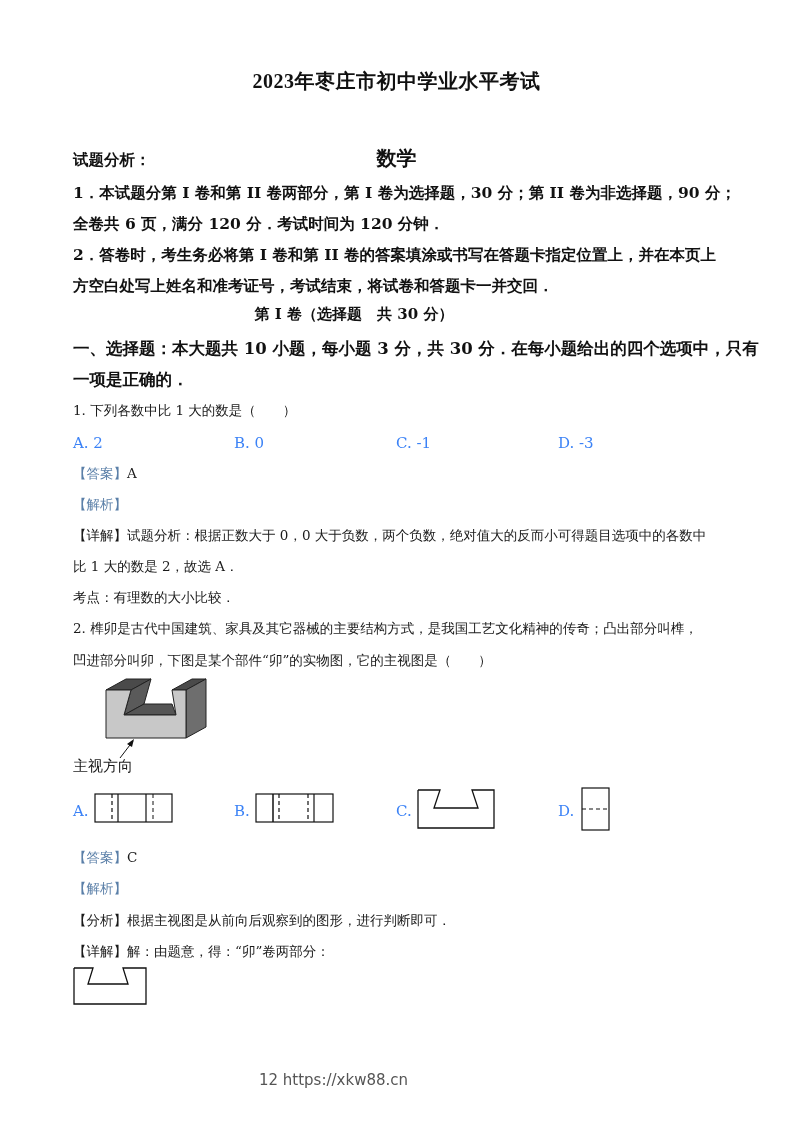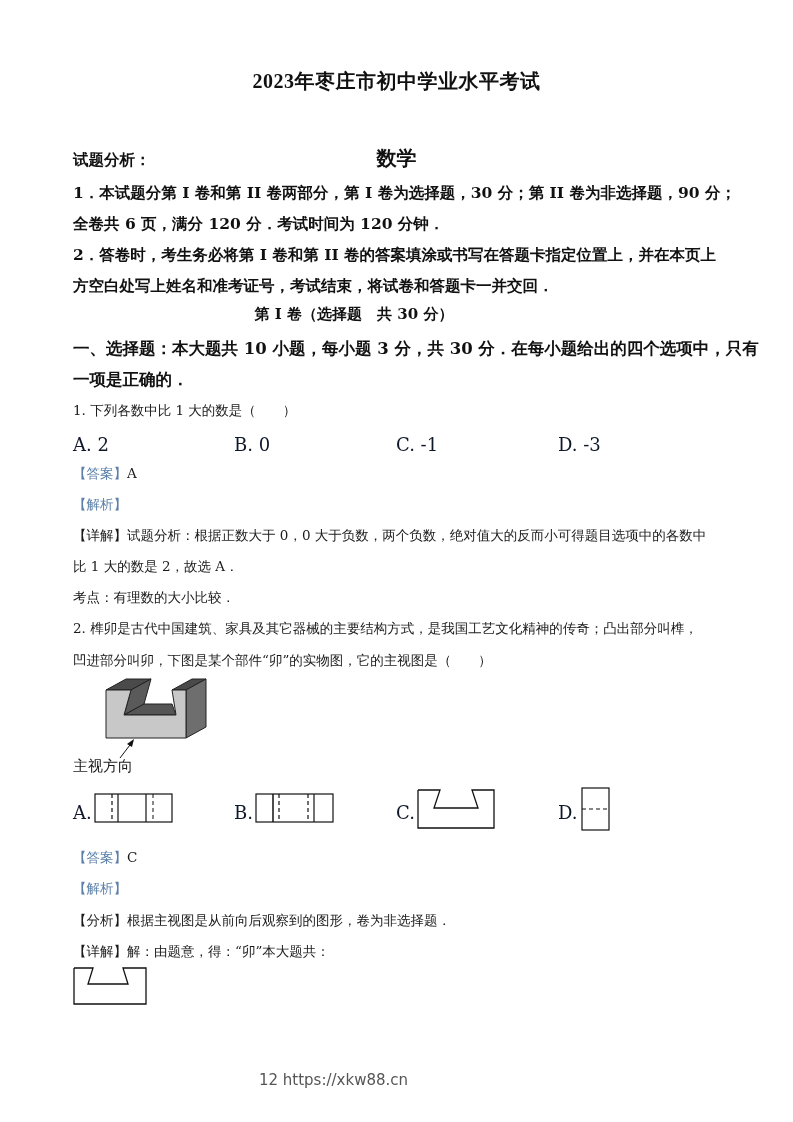--- a/index.html
+++ b/index.html
@@ -22,21 +22,21 @@
     }
     .section-head {
       left: 0; width: 708px; text-align: center; top: 305px;
       font-size: 15px; font-weight: bold;
     }
     .big-bold { left: 73px; font-size: 16.5px; font-weight: bold; white-space: nowrap; }
     .norm {
       left: 73px; font-size: 13.5px; white-space: nowrap; color: #1a1a1a;
     }
     .tag { color: #5a7fa8; }
-    .opt { font-size: 18px; white-space: nowrap; color: #0f172a; }
+    .opt { font-size: 15px; white-space: nowrap; color: #3b82f6; }
     .footer {
       left: 0; width: 667px; top: 1071px; text-align: center;
       font-family: "DejaVu Sans", "Liberation Sans", sans-serif;
       font-size: 15px; color: #555555;
     }
     svg { position: absolute; overflow: visible; }
   </style>
 </head>
 <body>
 
@@ -119,23 +119,23 @@
   <line x1="582" y1="809" x2="609" y2="809" stroke="#111" stroke-width="1.2" stroke-dasharray="4,3"></line>
 </svg>
 
 <div class="abs norm" style="top:849px;">
   <span class="tag">【答案】</span><span>C</span>
 </div>
 <div class="abs norm" style="top:880px;">
   <span class="tag">【解析】</span>
 </div>
 <div class="abs norm" style="top:912px;">
-  <span>【分析】</span><span>根据主视图是从前向后观察到的图形，卷为非选择题．</span>
+  <span>【分析】</span><span>根据主视图是从前向后观察到的图形，进行判断即可．</span>
 </div>
 <div class="abs norm" style="top:943px;">
-  <span>【详解】</span><span>解：由题意，得：“卯”本大题共：</span>
+  <span>【详解】</span><span>解：由题意，得：“卯”卷两部分：</span>
 </div>
 
 <svg style="left:0; top:0;" width="793" height="1122">
   <polyline points="74,968 93,968 88,984 128,984 123,968 146,968 146,1004 74,1004 74,968" fill="none" stroke="#111" stroke-width="1.3"></polyline>
 </svg>
 
 <div class="abs footer">12 https://xkw88.cn</div>
 
 </body></html>

